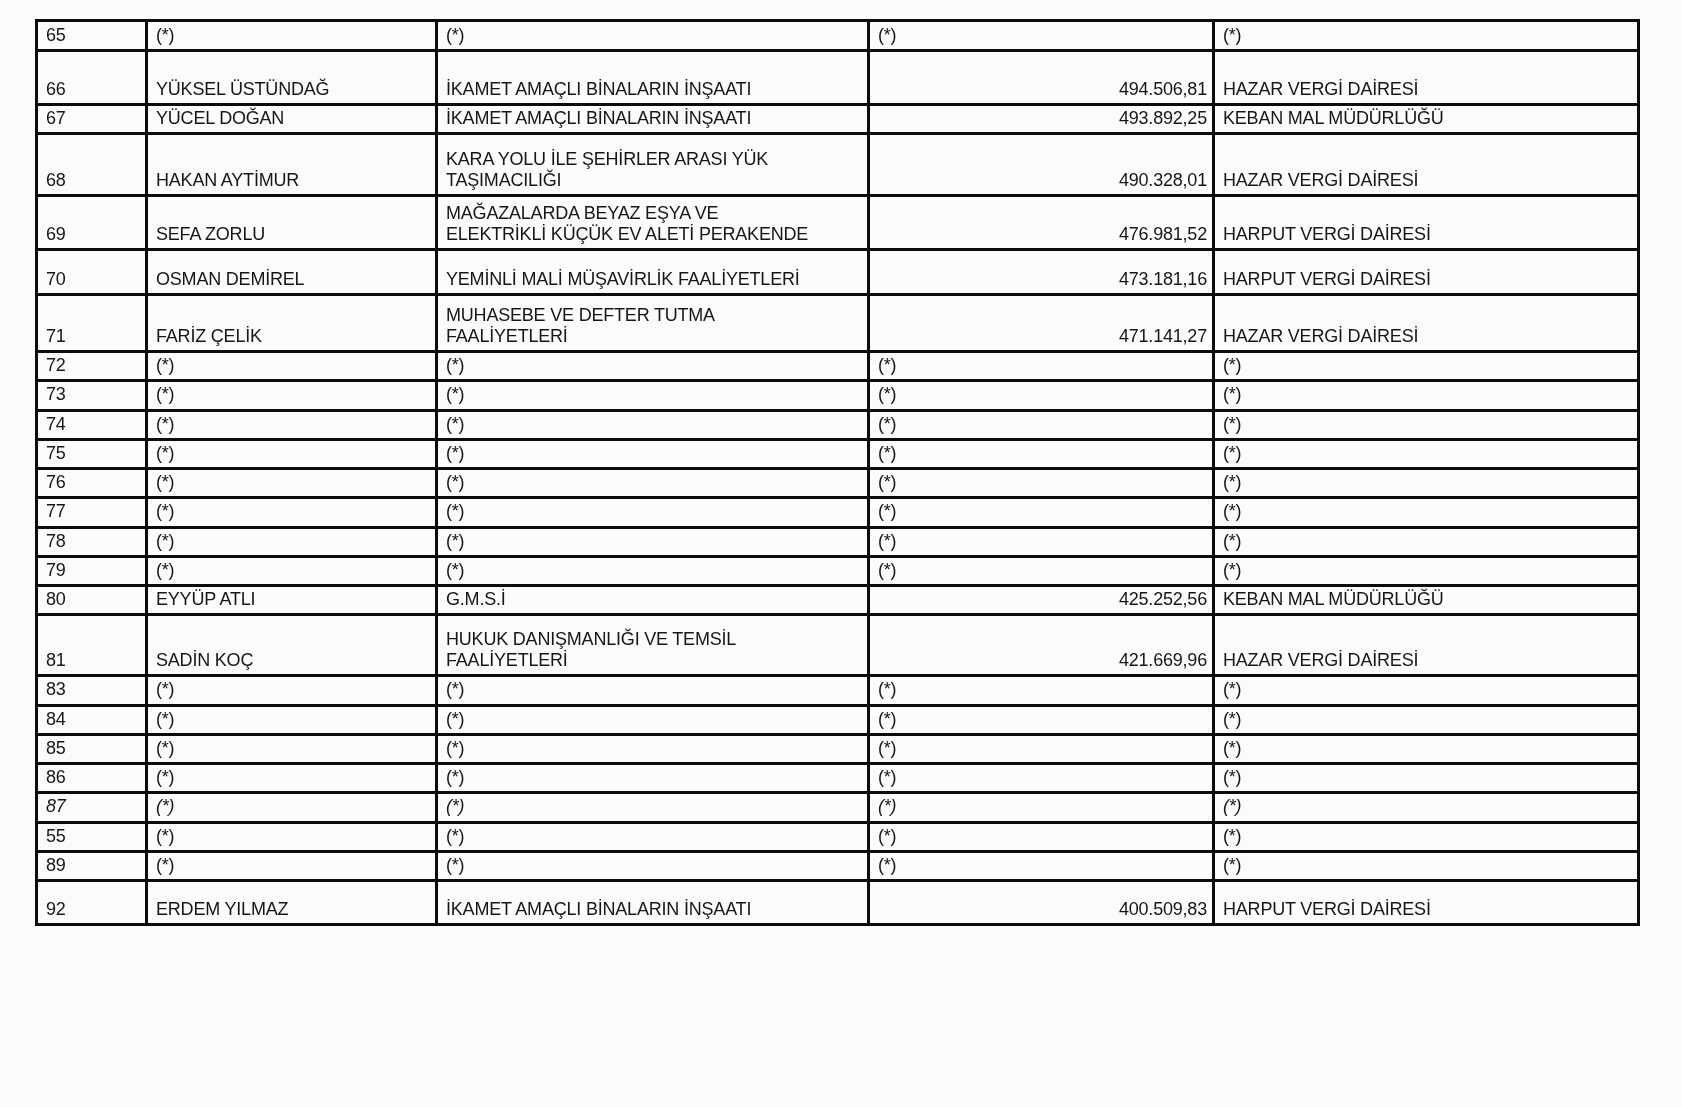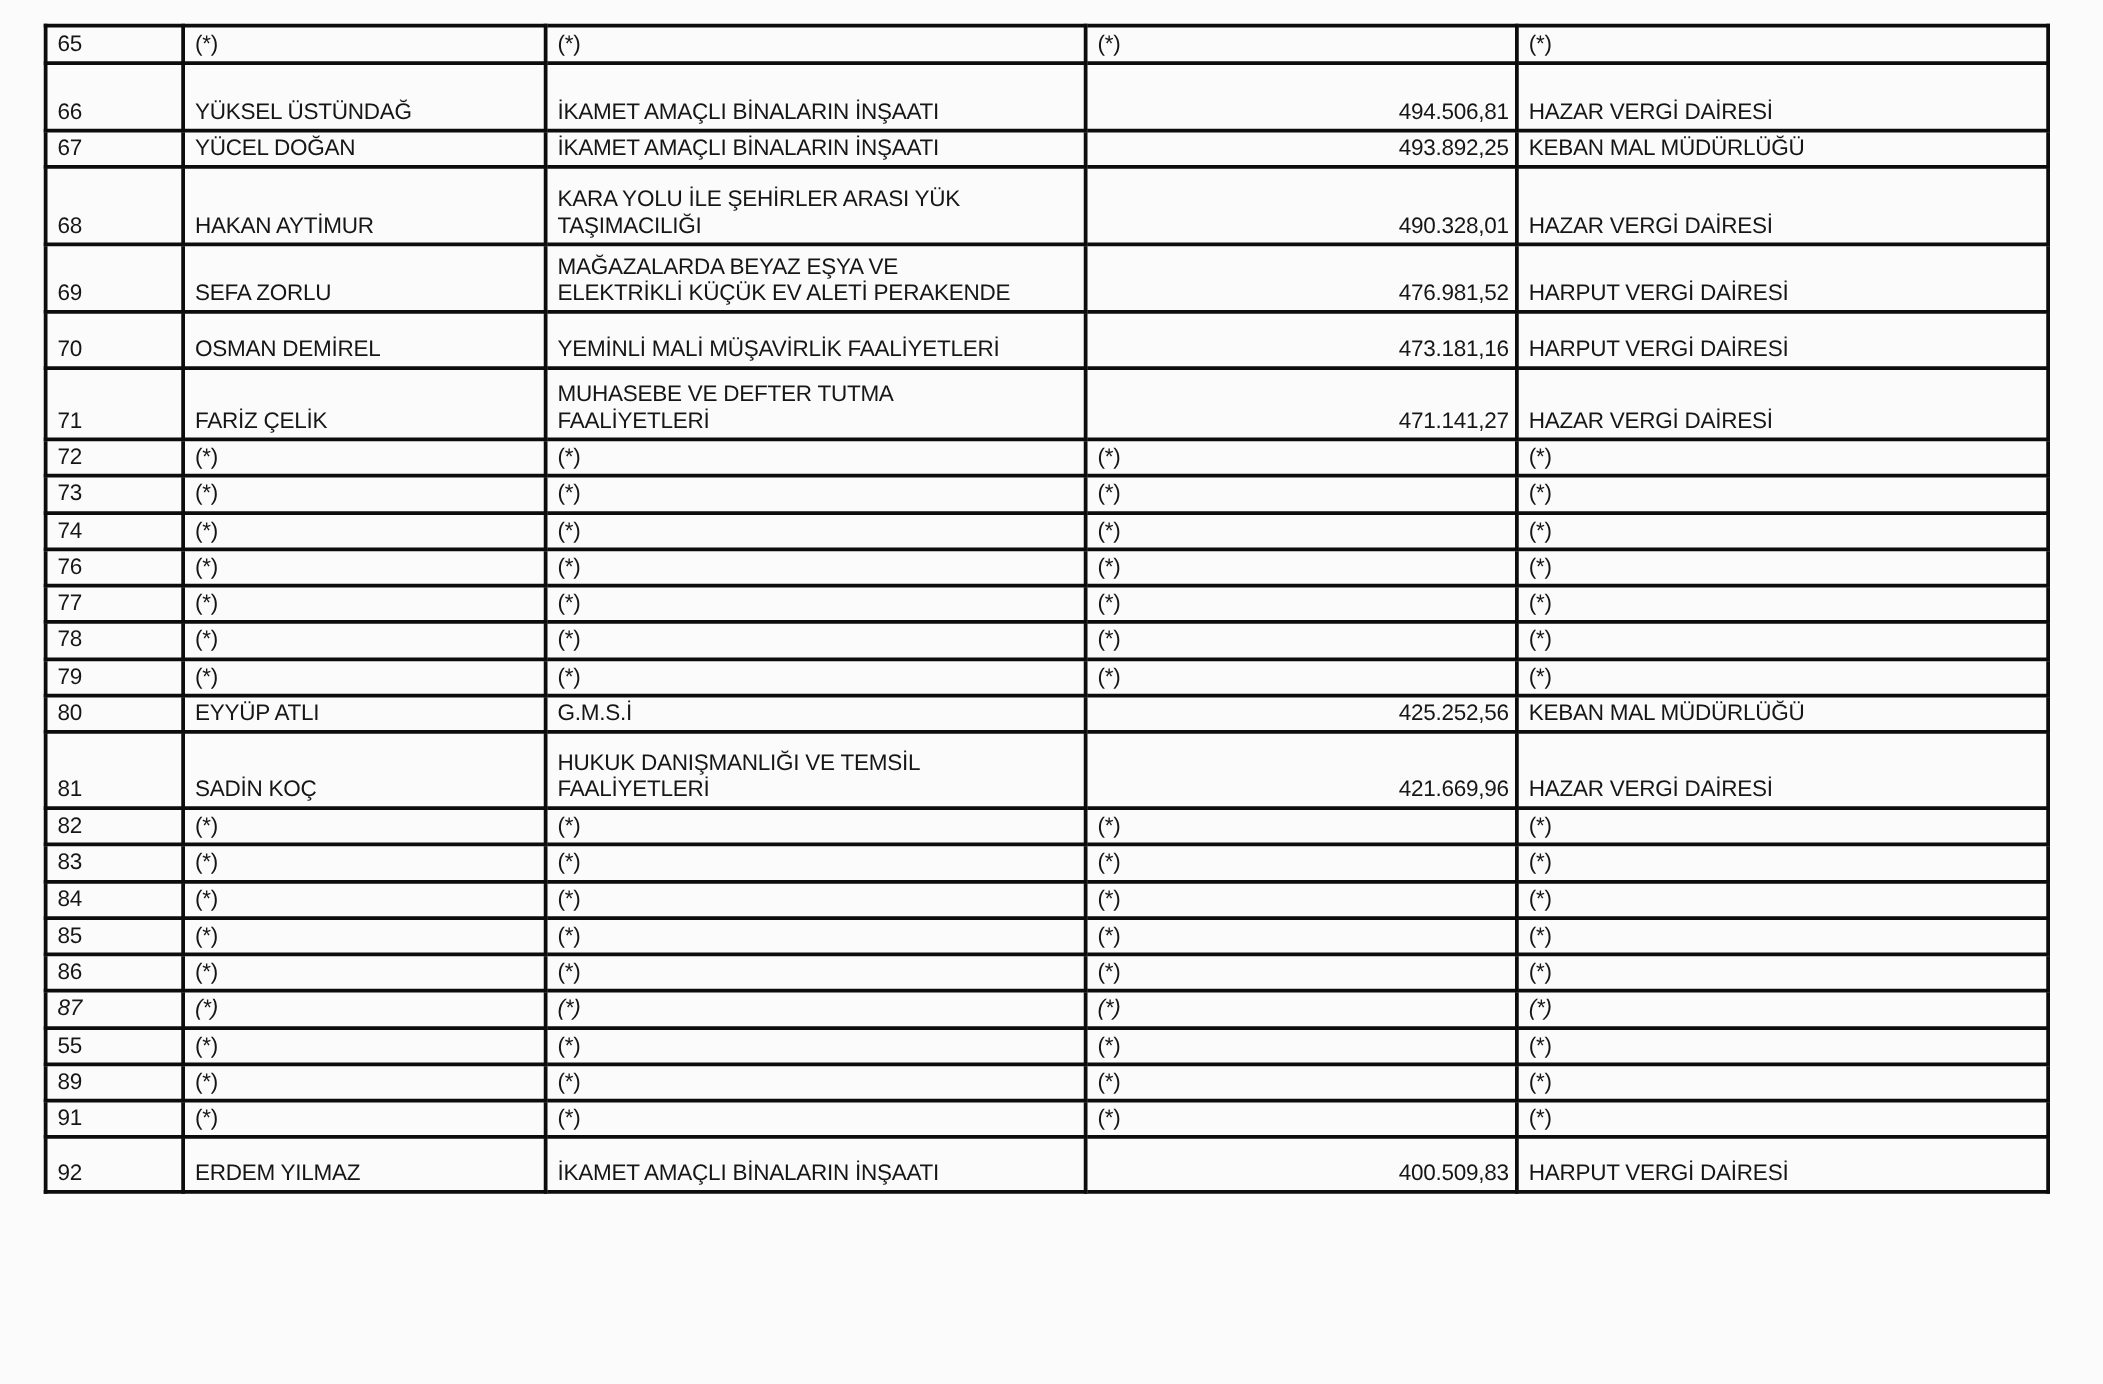--- a/index.html
+++ b/index.html
@@ -124,20 +124,27 @@
           <td class="c-off">(*)</td>
         </tr>
         <tr style="height: 29px;">
           <td class="c-no">74</td>
           <td class="c-name">(*)</td>
           <td class="c-act">(*)</td>
           <td class="c-amt star">(*)</td>
           <td class="c-off">(*)</td>
         </tr>
         <tr style="height: 29px;">
+          <td class="c-no">75</td>
+          <td class="c-name">(*)</td>
+          <td class="c-act">(*)</td>
+          <td class="c-amt star">(*)</td>
+          <td class="c-off">(*)</td>
+        </tr>
+        <tr style="height: 29px;">
           <td class="c-no">76</td>
           <td class="c-name">(*)</td>
           <td class="c-act">(*)</td>
           <td class="c-amt star">(*)</td>
           <td class="c-off">(*)</td>
         </tr>
         <tr style="height: 29px;">
           <td class="c-no">77</td>
           <td class="c-name">(*)</td>
           <td class="c-act">(*)</td>
@@ -167,27 +174,20 @@
         </tr>
         <tr style="height: 61px;">
           <td class="c-no">81</td>
           <td class="c-name">SADİN KOÇ</td>
           <td class="c-act">HUKUK DANIŞMANLIĞI VE TEMSİL
 FAALİYETLERİ</td>
           <td class="c-amt num">421.669,96</td>
           <td class="c-off">HAZAR VERGİ DAİRESİ</td>
         </tr>
         <tr style="height: 29px;">
-          <td class="c-no">82</td>
-          <td class="c-name">(*)</td>
-          <td class="c-act">(*)</td>
-          <td class="c-amt star">(*)</td>
-          <td class="c-off">(*)</td>
-        </tr>
-        <tr style="height: 29px;">
           <td class="c-no">83</td>
           <td class="c-name">(*)</td>
           <td class="c-act">(*)</td>
           <td class="c-amt star">(*)</td>
           <td class="c-off">(*)</td>
         </tr>
         <tr style="height: 29px;">
           <td class="c-no">84</td>
           <td class="c-name">(*)</td>
           <td class="c-act">(*)</td>
@@ -217,27 +217,20 @@
         </tr>
         <tr style="height: 29px;">
           <td class="c-no">55</td>
           <td class="c-name">(*)</td>
           <td class="c-act">(*)</td>
           <td class="c-amt star">(*)</td>
           <td class="c-off">(*)</td>
         </tr>
         <tr style="height: 29px;">
           <td class="c-no">89</td>
-          <td class="c-name">(*)</td>
-          <td class="c-act">(*)</td>
-          <td class="c-amt star">(*)</td>
-          <td class="c-off">(*)</td>
-        </tr>
-        <tr style="height: 29px;">
-          <td class="c-no">91</td>
           <td class="c-name">(*)</td>
           <td class="c-act">(*)</td>
           <td class="c-amt star">(*)</td>
           <td class="c-off">(*)</td>
         </tr>
         <tr style="height: 44px;">
           <td class="c-no">92</td>
           <td class="c-name">ERDEM YILMAZ</td>
           <td class="c-act">İKAMET AMAÇLI BİNALARIN İNŞAATI</td>
           <td class="c-amt num">400.509,83</td>

